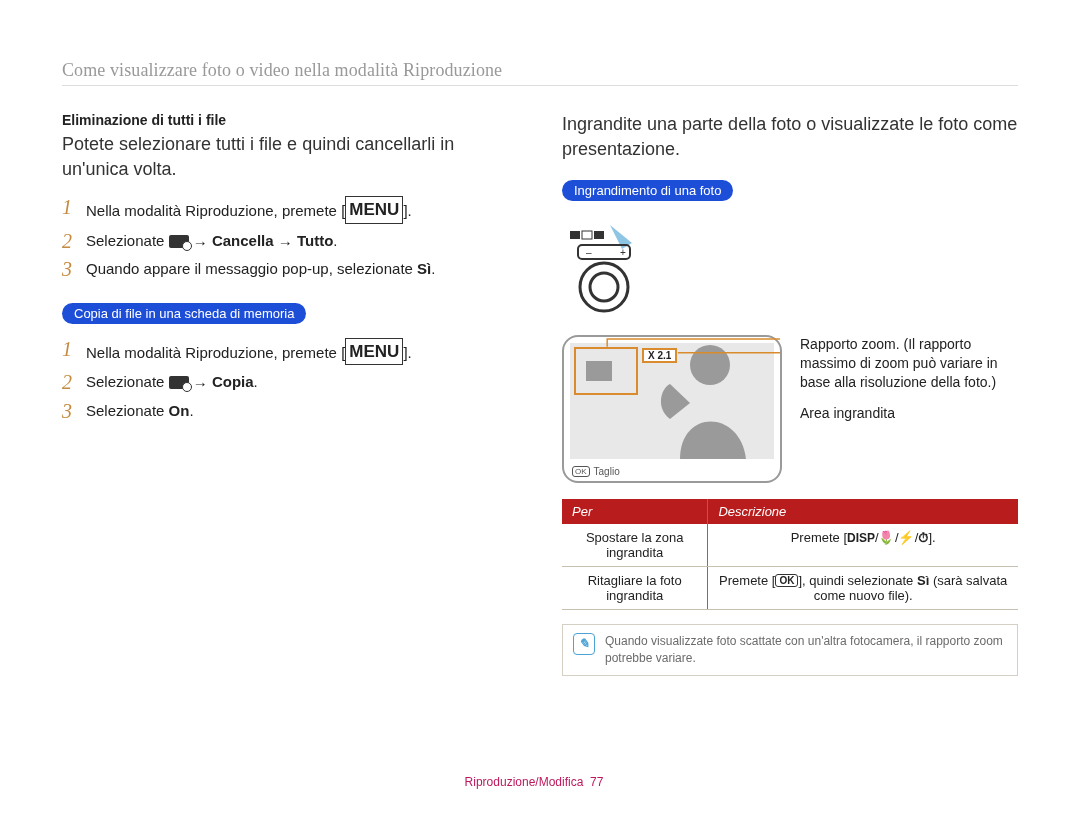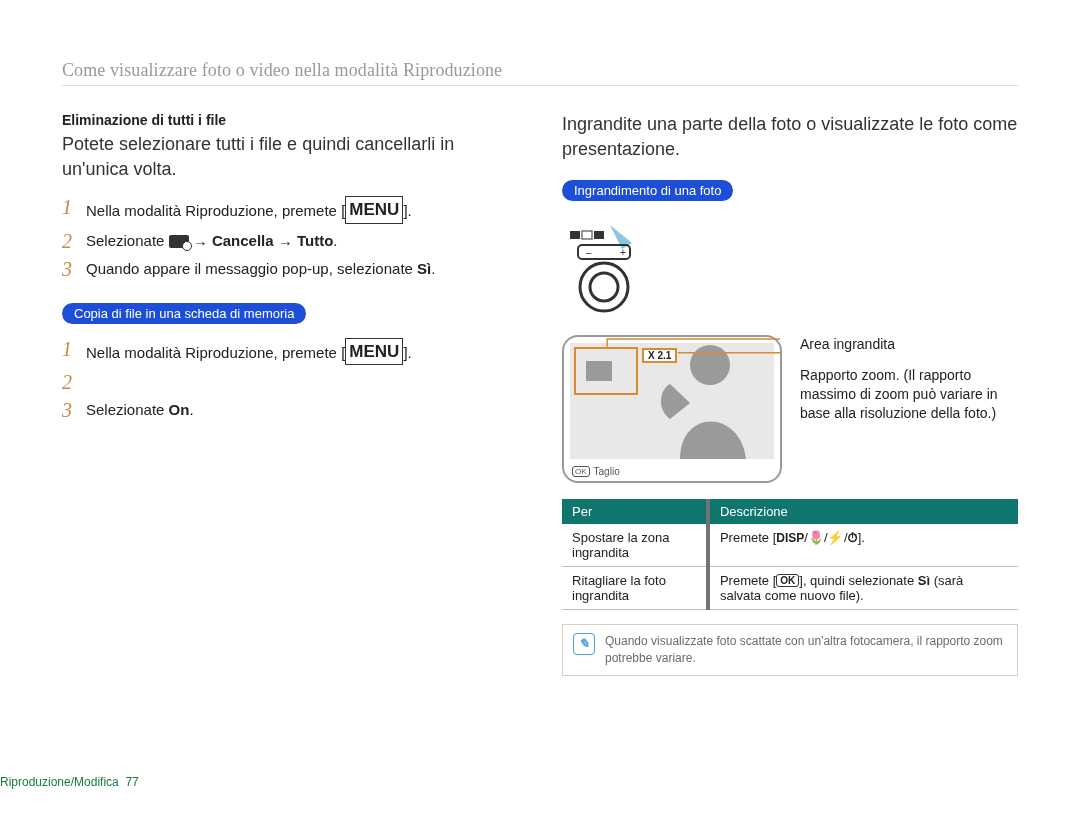--- a/index.html
+++ b/index.html
@@ -198,32 +198,34 @@
   .side-labels .item{ margin-bottom:12px; }
 
   
   table.desc {
     width:100%;
     border-collapse: collapse;
     margin-top:16px;
     font-size:13px;
   }
   table.desc th {
-    background:#0f766e;
+    background:#b91c1c;
     color:#fff;
     font-weight:normal;
     text-align:left;
     padding:5px 10px;
+    font-style:italic;
   }
   table.desc th + th,
-  table.desc td + td { border-left:4px solid #737373; }
+  table.desc td + td { border-left:1px solid #737373; }
   table.desc td {
     padding:6px 10px;
     border-bottom:1px solid #c9c0b2;
     vertical-align:top;
+    text-align:center;
   }
   .disp-badge{
     font-weight:bold;
     font-size:12px;
     margin-top:40px;
   }
   .ok-badge{
     display:inline-block;
     border:1px solid #333;
     border-radius:3px;
@@ -252,23 +254,23 @@
     display:flex;align-items:center;justify-content:center;
     font-style:italic;
     font-weight:bold;
     font-size:13px;
   }
 
   .footer{
     position:absolute;
     bottom:26px;
     left:0; right:12px;
-    text-align:left;
+    text-align:center;
     font-size:12px;
-    color:#15803d;
+    color:#be185d;
   }
 </style>
 </head>
 <body>
 
 <div class="page">
 
   <div class="breadcrumb">Come visualizzare foto o video nella modalità Riproduzione</div>
 
   <div class="columns">
@@ -302,20 +304,23 @@
 
       <div class="steps">
         <div class="step">
           <span class="step-num">1</span>
           <span>
             <span>Nella modalità Riproduzione, premete [</span><span class="menu-badge">MENU</span><span>].</span>
           </span>
         </div>
         <div class="step">
           <span class="step-num">2</span>
+          <span>
+            <span>Selezionate </span><span class="icon-tool"></span><b> → Copia</b><span>.</span>
+          </span>
         </div>
         <div class="step">
           <span class="step-num">3</span>
           <span>
             <span>Selezionate </span><b>On</b><span>.</span>
           </span>
         </div>
       </div>
     </div>
 
@@ -356,22 +361,22 @@
           <svg class="lines" viewBox="0 0 220 168">
             <path d="M44 10 L44 2 L236 2" stroke="#d98b2e" stroke-width="1.5" fill="none"></path>
             <path d="M116 16 L236 16" stroke="#d98b2e" stroke-width="1.5" fill="none"></path>
           </svg>
           <div class="caption-bar">
             <span class="ok-chip">OK</span>
             <span>Taglio</span>
           </div>
         </div>
         <div class="side-labels">
+          <div class="item">Rapporto zoom. (Il rapporto massimo di zoom può variare in base alla risoluzione della foto.)</div>
           <div class="item">Area ingrandita</div>
-          <div class="item">Rapporto zoom. (Il rapporto massimo di zoom può variare in base alla risoluzione della foto.)</div>
         </div>
       </div>
 
       <table class="desc">
         <tbody>
             <tr>
           <th style="width:32%">Per</th>
           <th>Descrizione</th>
         </tr>
         <tr>

